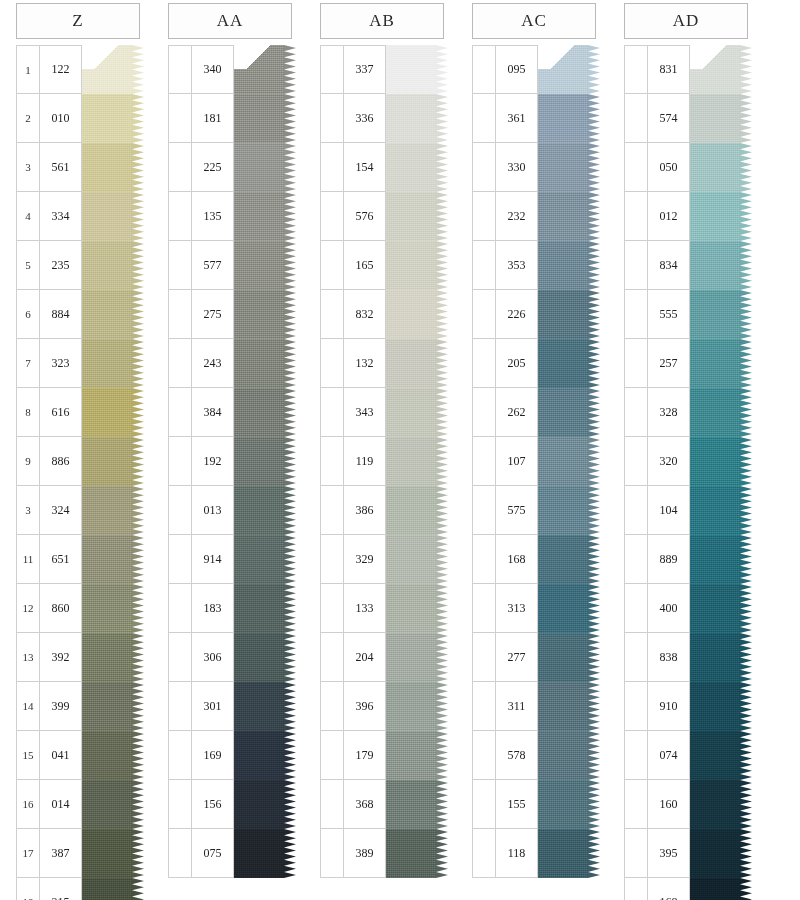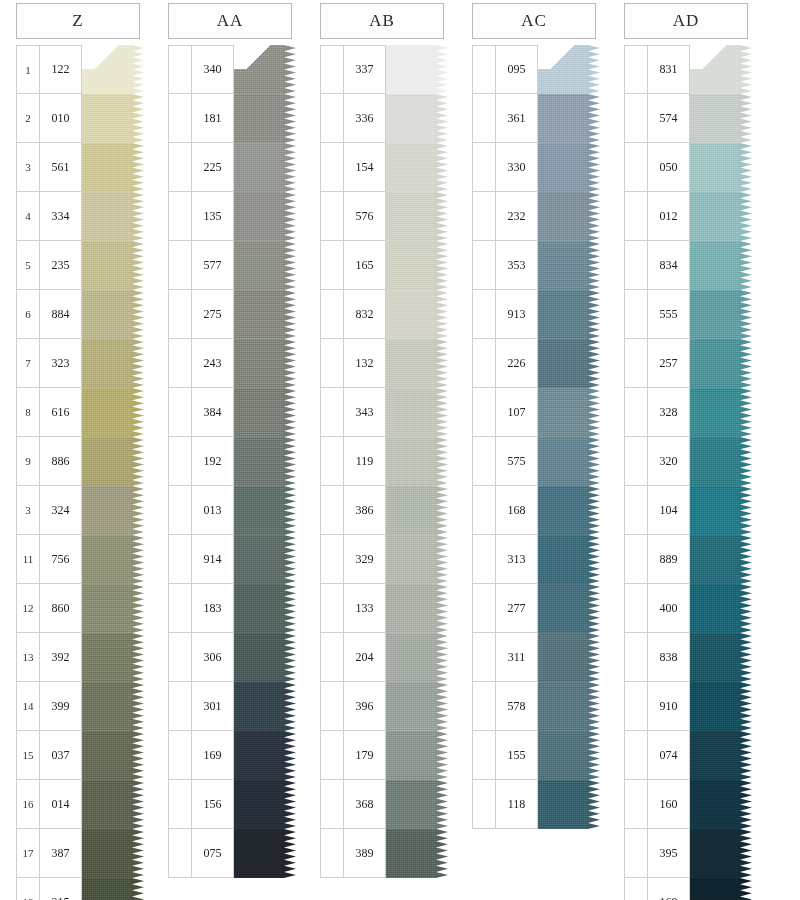--- a/index.html
+++ b/index.html
@@ -215,21 +215,21 @@
         <div class="row">
           <div class="cell-num">3</div>
           <div class="cell-code">324</div>
           <div class="swatch">
             <div class="body" style="background-color: rgb(157, 154, 122);"></div>
             <div class="zig" style="background-color: rgb(157, 154, 122);"></div>
           </div>
         </div>
         <div class="row">
           <div class="cell-num">11</div>
-          <div class="cell-code">756</div>
+          <div class="cell-code">651</div>
           <div class="swatch">
             <div class="body" style="background-color: rgb(143, 143, 119);"></div>
             <div class="zig" style="background-color: rgb(143, 143, 119);"></div>
           </div>
         </div>
         <div class="row">
           <div class="cell-num">12</div>
           <div class="cell-code">860</div>
           <div class="swatch">
             <div class="body" style="background-color: rgb(134, 138, 111);"></div>
@@ -247,21 +247,21 @@
         <div class="row">
           <div class="cell-num">14</div>
           <div class="cell-code">399</div>
           <div class="swatch">
             <div class="body" style="background-color: rgb(109, 114, 96);"></div>
             <div class="zig" style="background-color: rgb(109, 114, 96);"></div>
           </div>
         </div>
         <div class="row">
           <div class="cell-num">15</div>
-          <div class="cell-code">037</div>
+          <div class="cell-code">041</div>
           <div class="swatch">
             <div class="body" style="background-color: rgb(99, 105, 85);"></div>
             <div class="zig" style="background-color: rgb(99, 105, 85);"></div>
           </div>
         </div>
         <div class="row">
           <div class="cell-num">16</div>
           <div class="cell-code">014</div>
           <div class="swatch">
             <div class="body" style="background-color: rgb(91, 97, 82);"></div>
@@ -608,32 +608,40 @@
         <div class="row">
           <div class="cell-num"></div>
           <div class="cell-code">353</div>
           <div class="swatch">
             <div class="body" style="background-color: rgb(109, 134, 147);"></div>
             <div class="zig" style="background-color: rgb(109, 134, 147);"></div>
           </div>
         </div>
         <div class="row">
           <div class="cell-num"></div>
-          <div class="cell-code">913</div>
-          <div class="swatch">
-            <div class="body" style="background-color: rgb(94, 124, 136);"></div>
-            <div class="zig" style="background-color: rgb(94, 124, 136);"></div>
-          </div>
-        </div>
-        <div class="row">
-          <div class="cell-num"></div>
           <div class="cell-code">226</div>
           <div class="swatch">
             <div class="body" style="background-color: rgb(87, 116, 127);"></div>
             <div class="zig" style="background-color: rgb(87, 116, 127);"></div>
+          </div>
+        </div>
+        <div class="row">
+          <div class="cell-num"></div>
+          <div class="cell-code">205</div>
+          <div class="swatch">
+            <div class="body" style="background-color: rgb(76, 111, 124);"></div>
+            <div class="zig" style="background-color: rgb(76, 111, 124);"></div>
+          </div>
+        </div>
+        <div class="row">
+          <div class="cell-num"></div>
+          <div class="cell-code">262</div>
+          <div class="swatch">
+            <div class="body" style="background-color: rgb(91, 122, 136);"></div>
+            <div class="zig" style="background-color: rgb(91, 122, 136);"></div>
           </div>
         </div>
         <div class="row">
           <div class="cell-num"></div>
           <div class="cell-code">107</div>
           <div class="swatch">
             <div class="body" style="background-color: rgb(111, 137, 148);"></div>
             <div class="zig" style="background-color: rgb(111, 137, 148);"></div>
           </div>
         </div>

